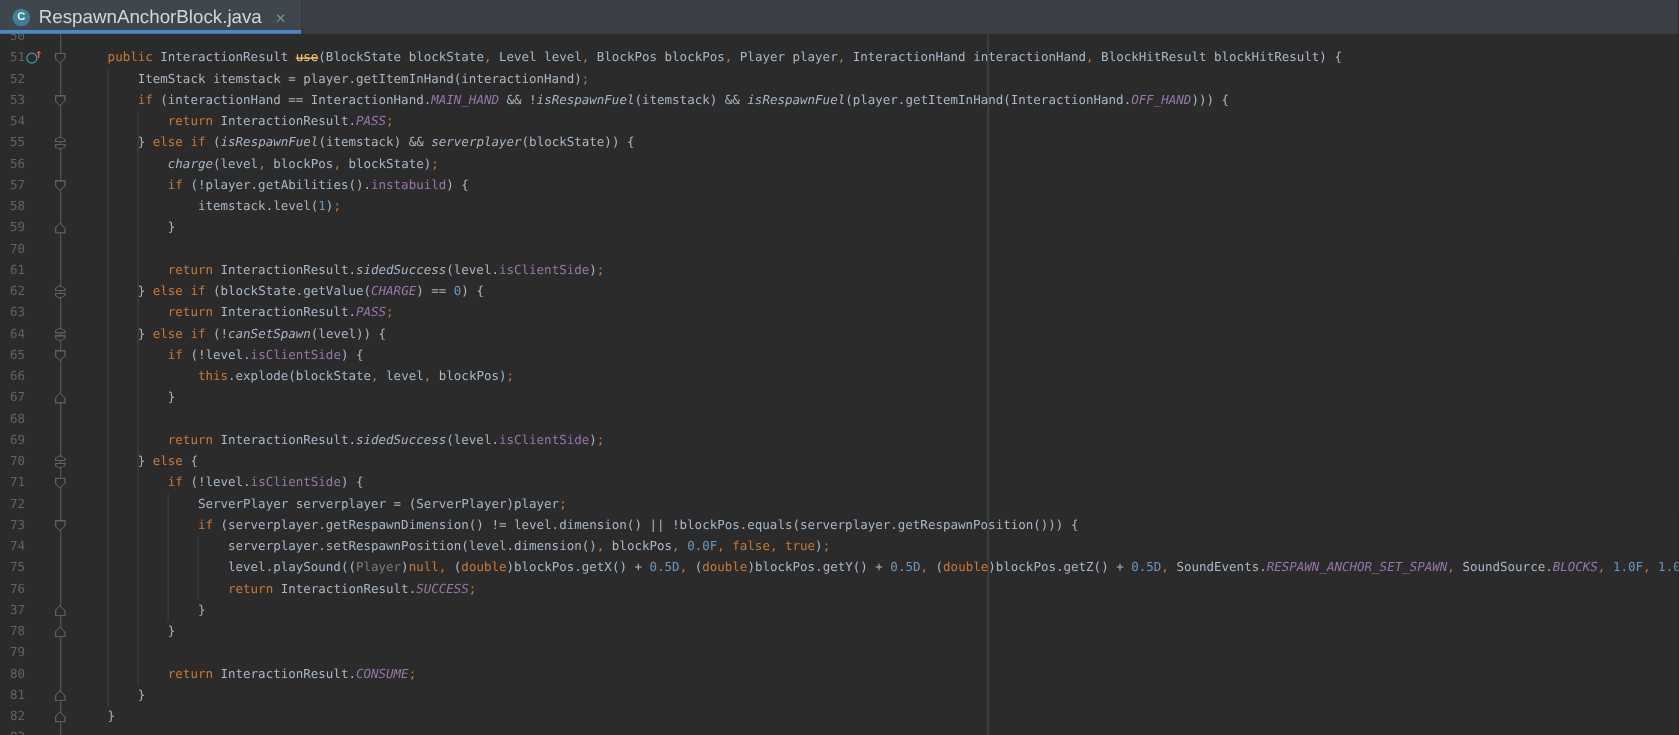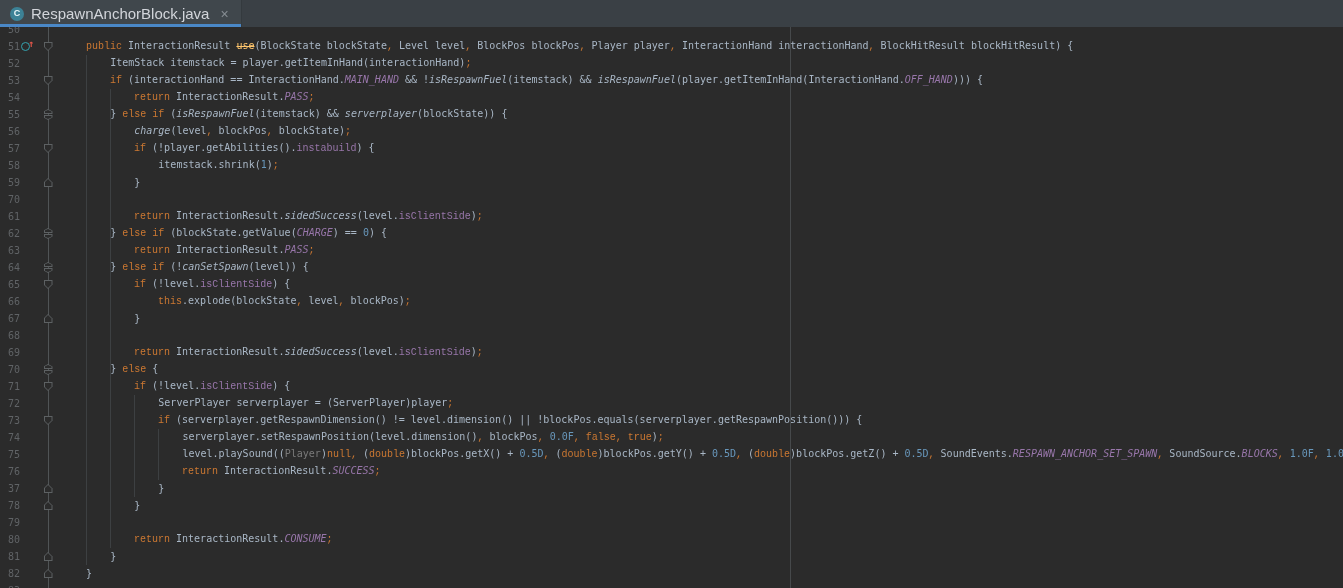--- a/index.html
+++ b/index.html
@@ -12,32 +12,32 @@
   .classicon{width:14px;height:14px;border-radius:50%;background:#3c8296;color:#e8f6f8;
              font-size:9px;font-weight:bold;display:flex;align-items:center;justify-content:center;line-height:1;}
   .tabtitle{color:#d2d5da;font-size:15px;white-space:nowrap;}
   .tabclose{color:#868d93;font-size:14px;line-height:1;margin-left:4px;cursor:pointer;}
   
   .editor{position:absolute;top:27px;left:0;width:1343px;height:561px;overflow:hidden;background:#2b2b2b;}
   .vguide{position:absolute;width:1px;background:#3d4042;z-index:1;}
   .foldline{position:absolute;left:48px;top:0;height:561px;width:1px;background:#505456;z-index:1;}
   .marginline{position:absolute;left:790px;top:0;height:561px;width:1px;background:#46494b;z-index:1;}
   .rows{position:absolute;top:-6px;left:0;right:0;z-index:2;}
-  .row{display:flex;height:17px;align-items:flex-end;}
+  .row{display:flex;height:17px;align-items:center;}
   .ln{width:20px;text-align:right;color:#606366;font:10px/17px "DejaVu Sans Mono",monospace;flex:none;}
   .icslot{width:14px;height:17px;flex:none;position:relative;}
   .foldslot{width:28px;height:17px;flex:none;display:flex;align-items:center;justify-content:center;z-index:3;}
   pre.code{margin:0;flex:1 1 auto;font:10px/17px "DejaVu Sans Mono",monospace;color:#a9b7c6;
            white-space:pre;overflow:hidden;}
   
   .tk-d{color:#a9b7c6;}
-  .tk-k{color:#cc7832;font-family:Liberation Mono, monospace;}
+  .tk-k{color:#cc7832;}
   .tk-n{color:#6897bb;}
   .tk-c{color:#9876aa;font-style:italic;}
-  .tk-f{color:#9876aa;font-family:Liberation Mono, monospace;}
+  .tk-f{color:#9876aa;}
   .tk-s{color:#a9b7c6;font-style:italic;margin-top:28px;}
   .tk-m{color:#ffc66d;text-decoration:line-through;}
   .tk-g{color:#7a7a7a;}
   
   .pent{position:relative;background:#5d6163;flex:none;}
   .p-down{width:9px;height:9px;clip-path:polygon(0 0,100% 0,100% 50%,50% 100%,0 50%);}
   .p-down::after{content:"";position:absolute;inset:1px;background:#2b2b2b;
                  clip-path:polygon(0 0,100% 0,100% 50%,50% 100%,0 50%);}
   .p-up{width:9px;height:9px;clip-path:polygon(50% 0,100% 50%,100% 100%,0 100%,0 50%);}
   .p-up::after{content:"";position:absolute;inset:1px;background:#2b2b2b;
@@ -132,21 +132,21 @@
           <span class="icslot"></span>
           <span class="foldslot">
             <span class="pent p-down"></span>
           </span>
           <pre class="code"><span class="tk-k">            if </span><span class="tk-d">(!player.getAbilities().</span><span class="tk-f">instabuild</span><span class="tk-d">) {</span></pre>
         </div>
         <div class="row">
           <span class="ln">58</span>
           <span class="icslot"></span>
           <span class="foldslot"></span>
-          <pre class="code"><span class="tk-d">                itemstack.shrink(</span><span class="tk-n">1</span><span class="tk-d">)</span><span class="tk-k">;</span></pre>
+          <pre class="code"><span class="tk-d">                itemstack.level(</span><span class="tk-n">1</span><span class="tk-d">)</span><span class="tk-k">;</span></pre>
         </div>
         <div class="row">
           <span class="ln">59</span>
           <span class="icslot"></span>
           <span class="foldslot">
             <span class="pent p-up"></span>
           </span>
           <pre class="code"><span class="tk-d">            }</span></pre>
         </div>
         <div class="row">

